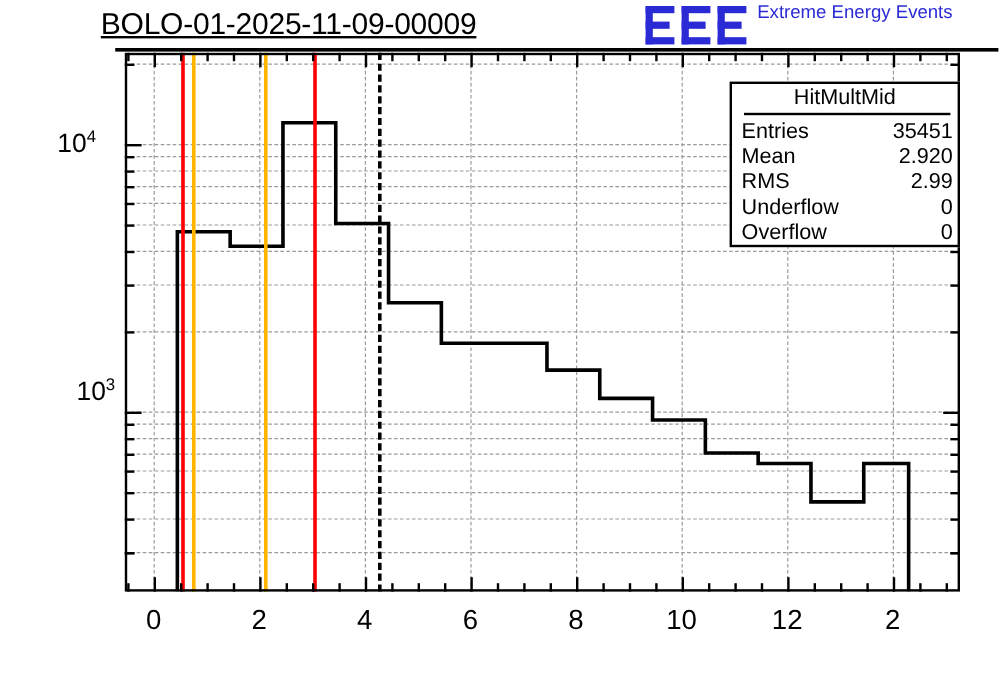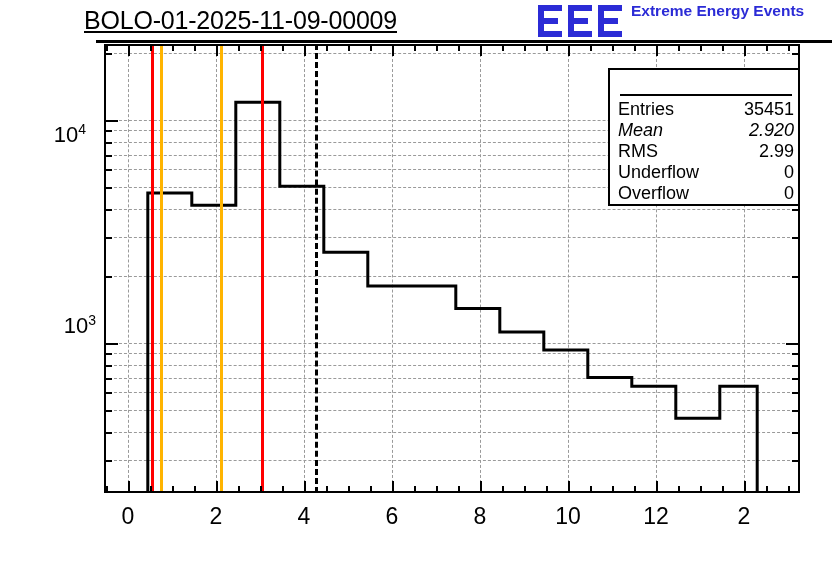--- a/index.html
+++ b/index.html
@@ -16,21 +16,21 @@
   #logo{
     position:absolute;left:537px;top:2px;width:295px;height:40px;
   }
   #logo-mark{
     position:absolute;left:0px;top:1px;width:88px;height:36px;
   }
   #logo-lines{
     position:absolute;left:94px;top:0px;width:205px;
     color:#2b2bd6;font-size:15.5px;line-height:18px;white-space:nowrap;
   }
-  #logo-lines div{font-weight:bold;}
+  #logo-lines div{font-weight:normal;}
   #header-rule{
     position:absolute;left:96px;top:40px;width:736px;height:3px;background:#000;
   }
 
   
   #frame{
     position:absolute;left:104px;top:44px;width:696px;height:449px;
     border:2px solid #000;box-sizing:border-box;background:transparent;
   }
   #plotarea{position:absolute;left:104px;top:44px;width:696px;height:449px;}
@@ -260,32 +260,33 @@
   <div id="label-layer">
       <div class="xlabel" style="left: 98px; top: 503px;">0</div>
       <div class="xlabel" style="left: 186px; top: 503px;">2</div>
       <div class="xlabel" style="left: 274px; top: 503px;">4</div>
       <div class="xlabel" style="left: 362px; top: 503px;">6</div>
       <div class="xlabel" style="left: 450px; top: 503px;">8</div>
       <div class="xlabel" style="left: 538px; top: 503px;">10</div>
       <div class="xlabel" style="left: 626px; top: 503px;">12</div>
       <div class="xlabel" style="left: 714px; top: 503px;">2</div>
       <div class="ylabel" style="left: 28px; width: 68px; top: 312px;">10<sup>3</sup></div>
-      <div class="ylabel" style="left: 18px; width: 68px; top: 105px; margin-top: 16px;">10<sup>4</sup></div>
+      <div class="ylabel" style="left: 12px; width: 68px; top: 105px;">10<sup>4</sup></div>
     </div>
 
 
   <div id="stats">
+    <div id="stats-title">HitMultMid</div>
     <div id="stats-title-rule"></div>
     <div id="stats-rows">
         <div class="stats-row" style="top: 29px;">
           <span class="k">Entries</span>
           <span class="v">35451</span>
         </div>
-        <div class="stats-row" style="top: 50px; font-style: italic;">
+        <div class="stats-row" style="top: 50px;">
           <span class="k">Mean</span>
           <span class="v">2.920</span>
         </div>
         <div class="stats-row" style="top: 71px;">
           <span class="k">RMS</span>
           <span class="v">2.99</span>
         </div>
         <div class="stats-row" style="top: 92px;">
           <span class="k">Underflow</span>
           <span class="v">0</span>

